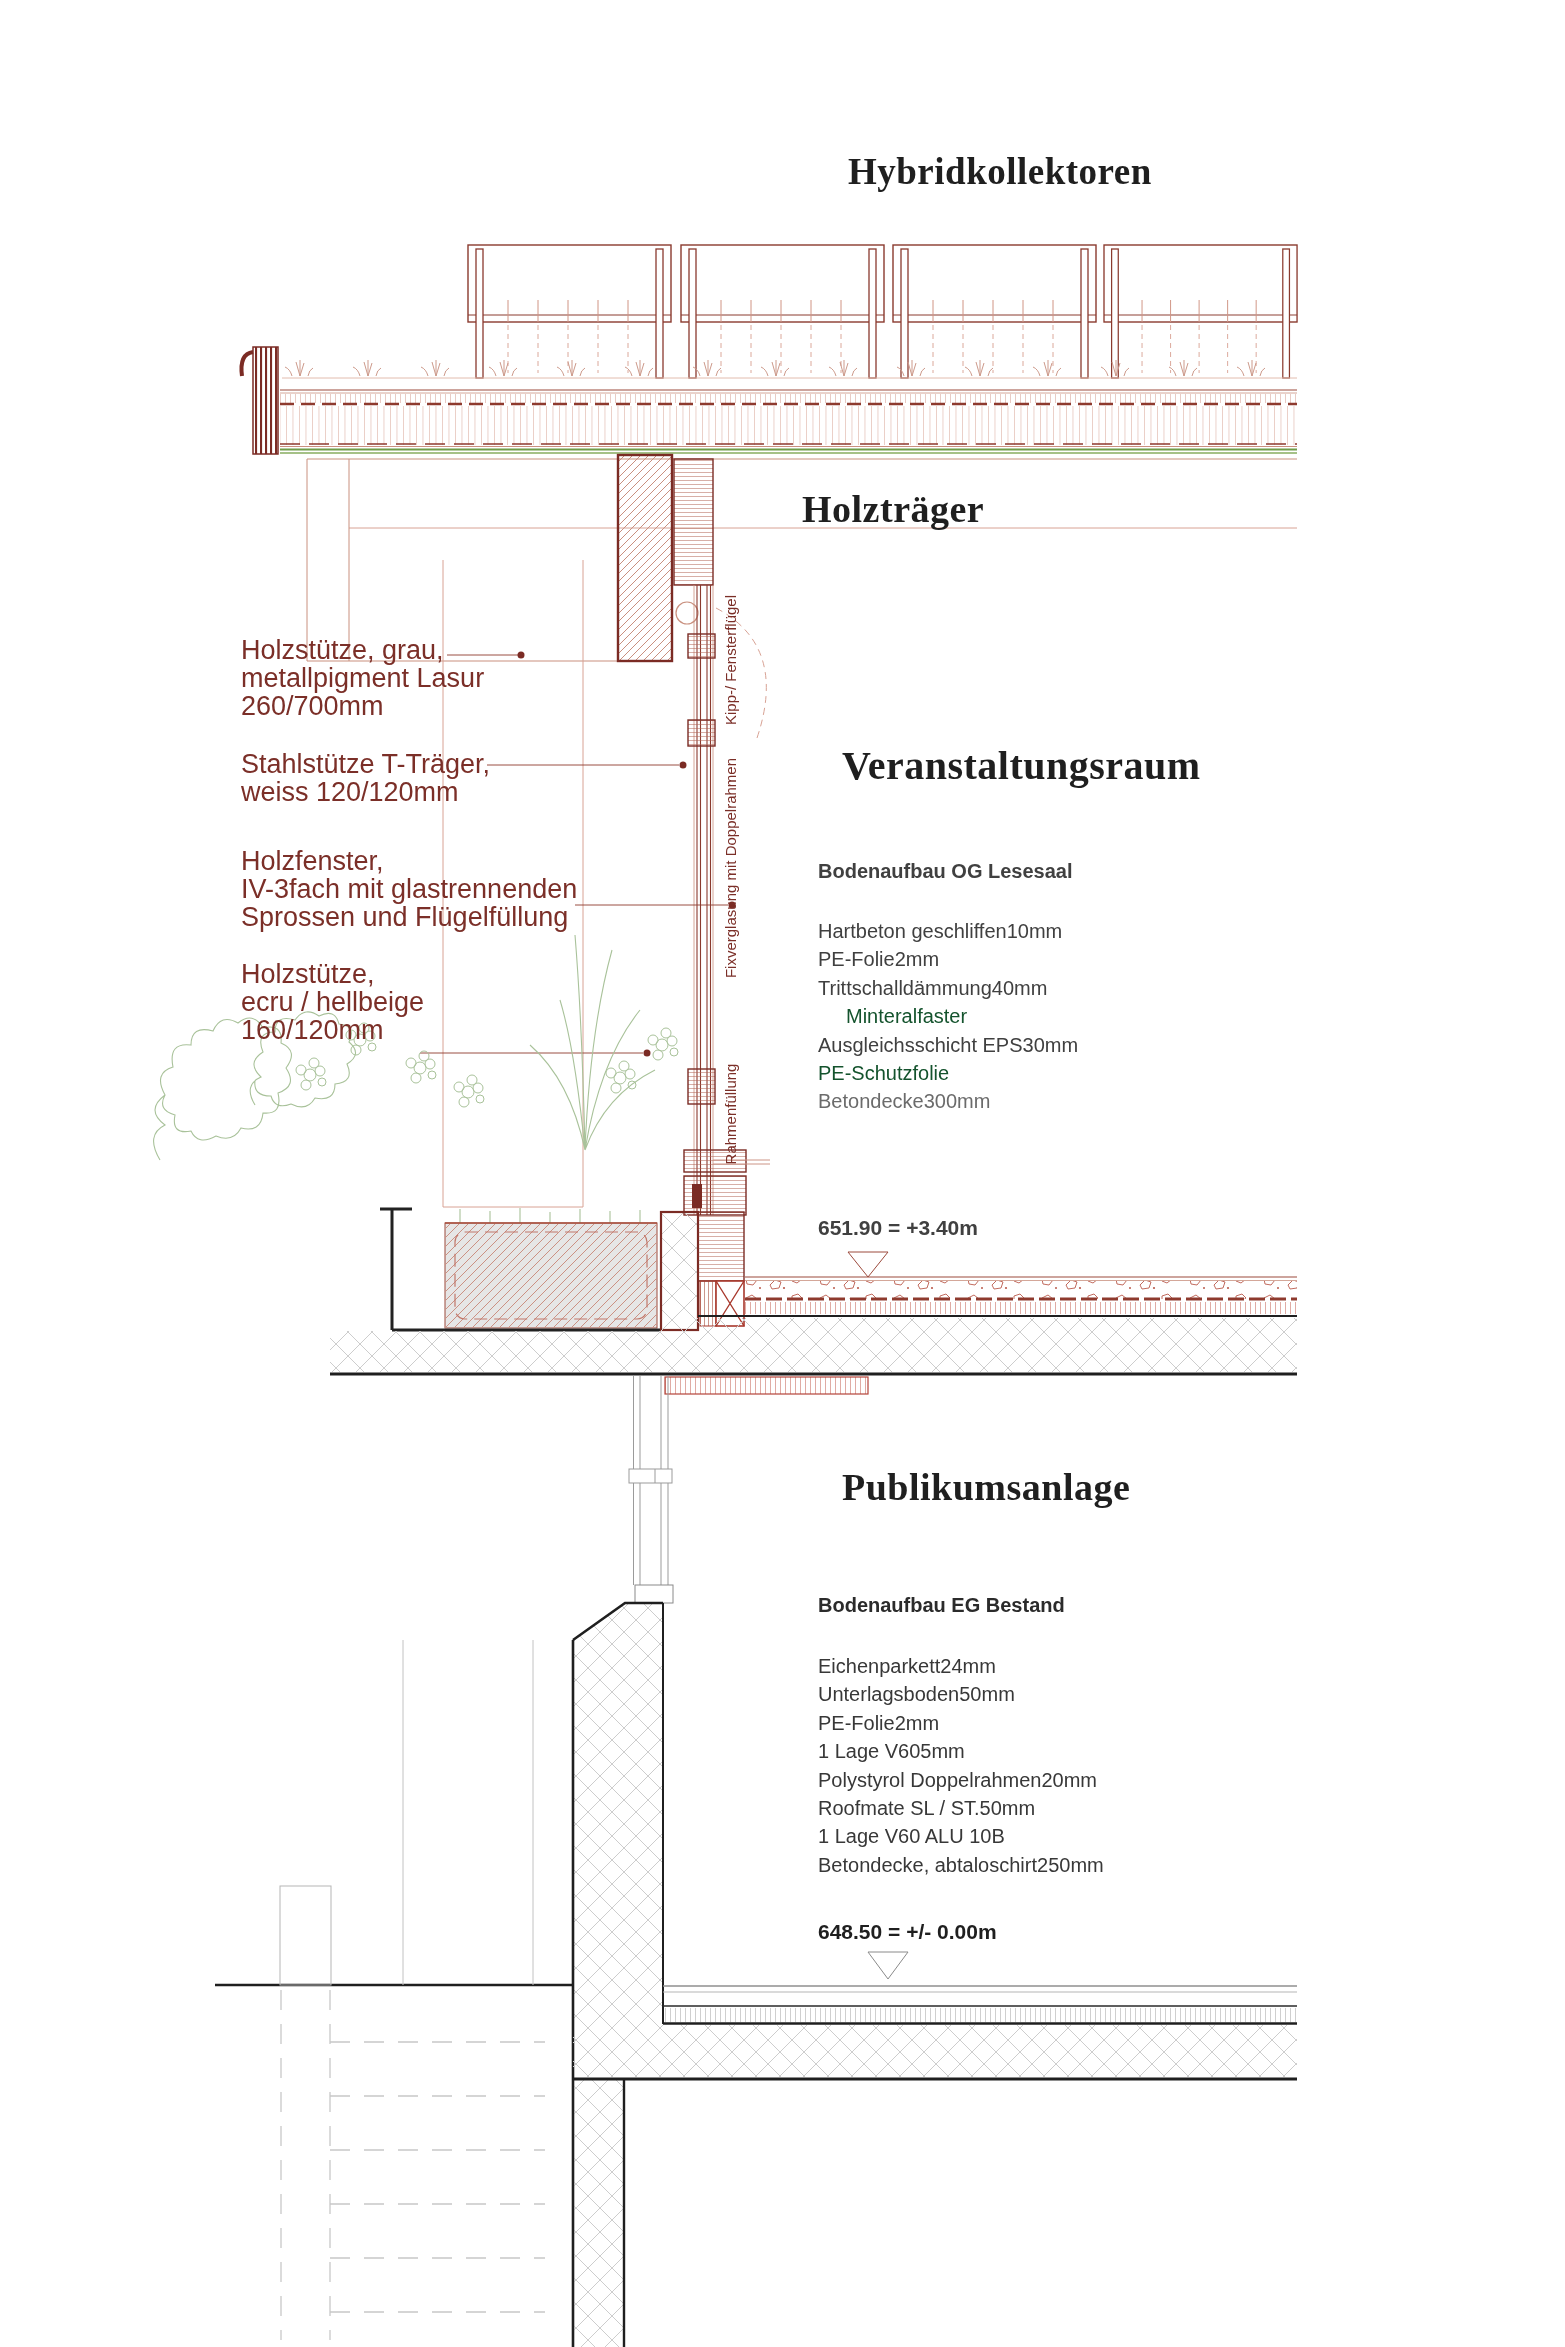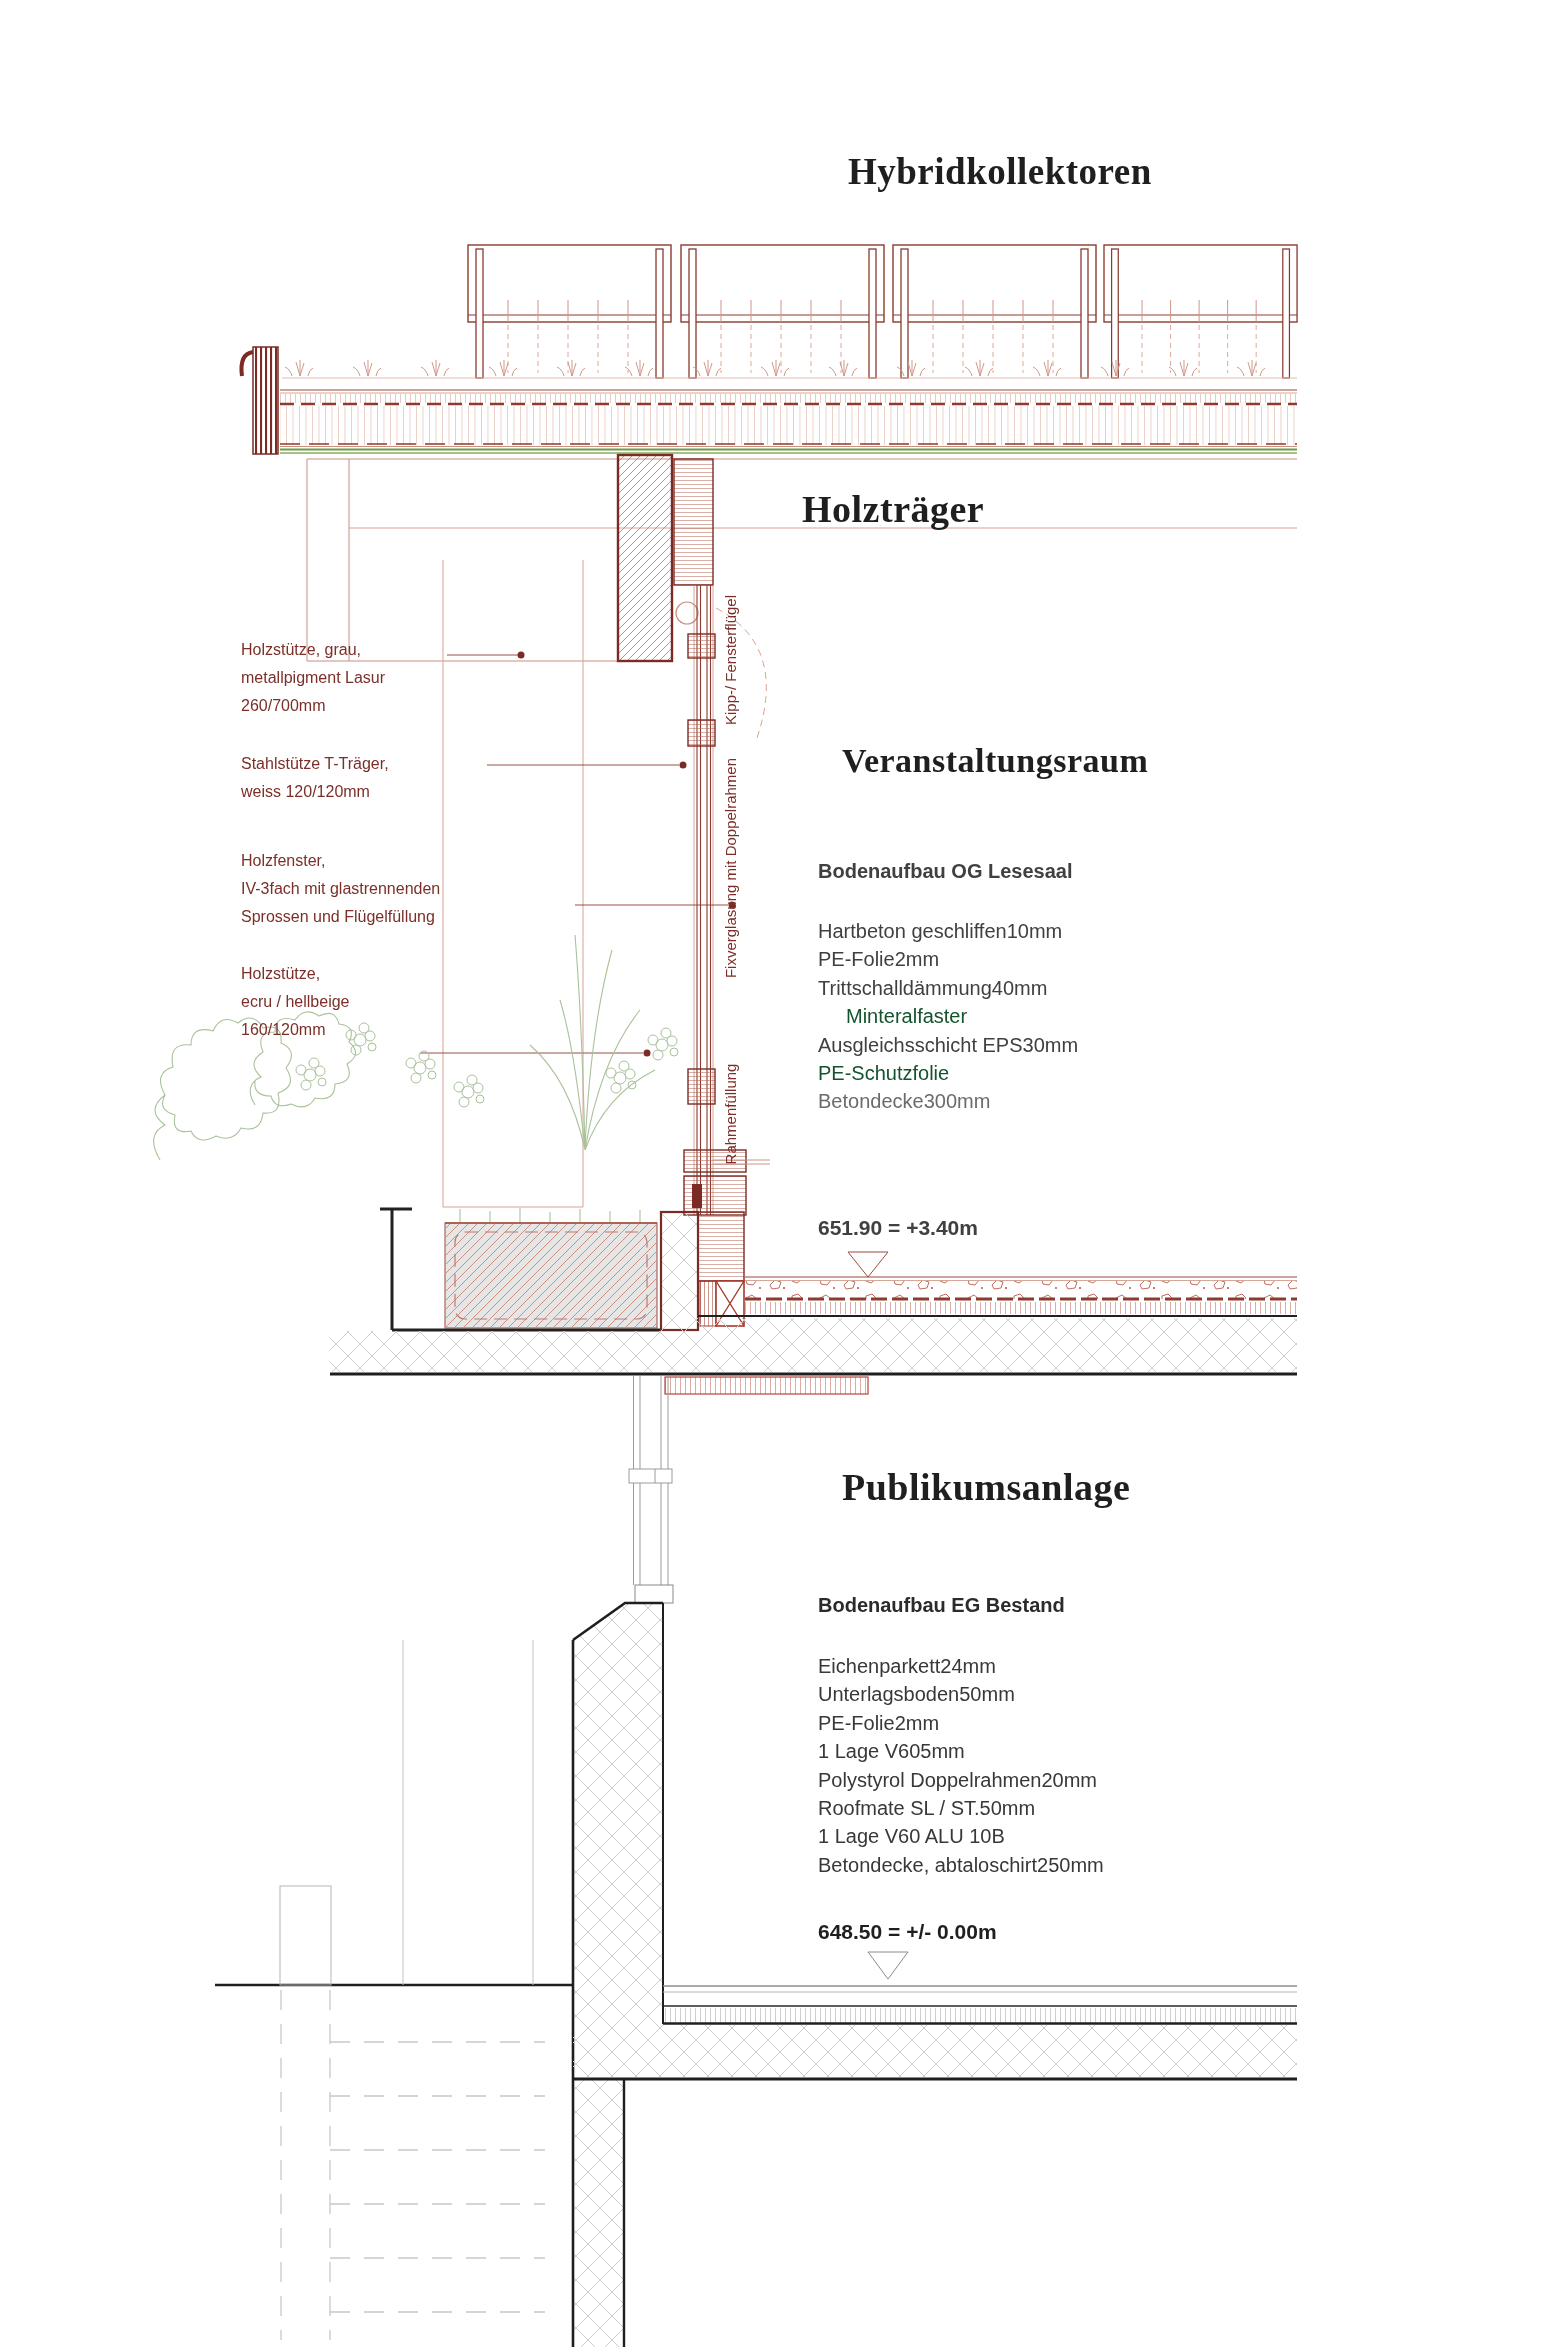--- a/index.html
+++ b/index.html
@@ -5,21 +5,21 @@
   html,body{margin:0;padding:0;}
   body{position:relative;width:1565px;height:2347px;background:#ffffff;overflow:hidden;
        font-family:"Liberation Sans",sans-serif;}
   svg{position:absolute;left:0;top:0;}
   .abs{position:absolute;white-space:nowrap;}
   .t-serif{font-family:"Liberation Serif",serif;font-weight:700;color:#1f1f1f;letter-spacing:.5px;margin-left:24px;}
   .maroon{color:#404040;}
   .bright{color:#14532d;}
   .grayrow{color:#6b6b6b;}
   .darkrow{color:#383838;}
-  .lbl{color:#7B2F28;font-size:16px;line-height:28px;}
+  .lbl{color:#7B2F28;font-size:27px;line-height:28px;}
   .list{font-size:20px;line-height:28.4px;}
   .row{display:flex;}
   .row .ind{padding-left:28px;}
   .head{font-size:20px;font-weight:700;}
   .lvl{font-size:21px;font-weight:700;}
   .vlabel{color:#7B2F28;font-size:15px;transform:translate(-50%,-50%) rotate(-90deg);}
 </style>
 </head>
 <body>
 
@@ -285,21 +285,21 @@
       <line x1="281" y1="1990" x2="281" y2="2340"></line>
         <line x1="330" y1="1990" x2="330" y2="2340"></line>
     </g>
   </g>
 </svg>
 
 <div class="abs t-serif" style="left:824px;top:150px;font-size:37px">Hybridkollektoren</div>
 
 <div class="abs t-serif" style="left:778px;top:487px;font-size:38px">Holzträger</div>
 
-<div class="abs t-serif" style="left:818px;top:742px;font-size:34px">Veranstaltungsraum</div>
+<div class="abs t-serif" style="left:818px;top:742px;font-size:40px">Veranstaltungsraum</div>
 
 <div class="abs t-serif" style="left:818px;top:1465px;font-size:38px">Publikumsanlage</div>
 
 <div class="abs lbl" style="left:241px;top:636px">
   <div>Holzstütze, grau,</div>
   <div>metallpigment Lasur</div>
   <div>260/700mm</div>
 </div>
 <div class="abs lbl" style="left:241px;top:750px">
   <div>Stahlstütze T-Träger,</div>

